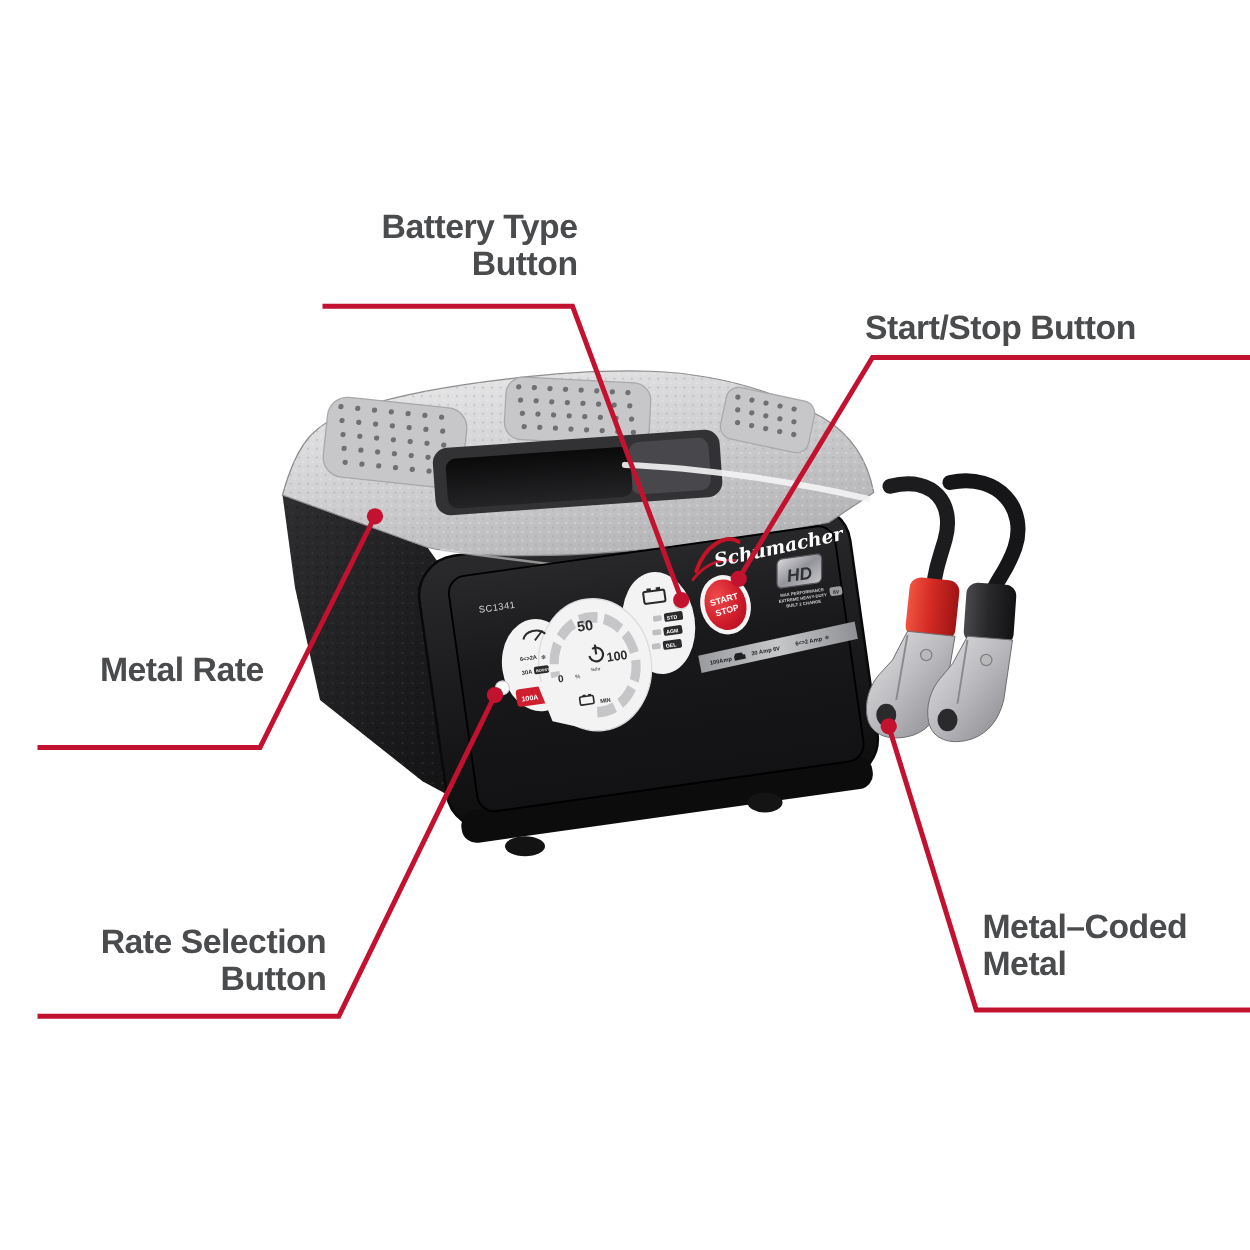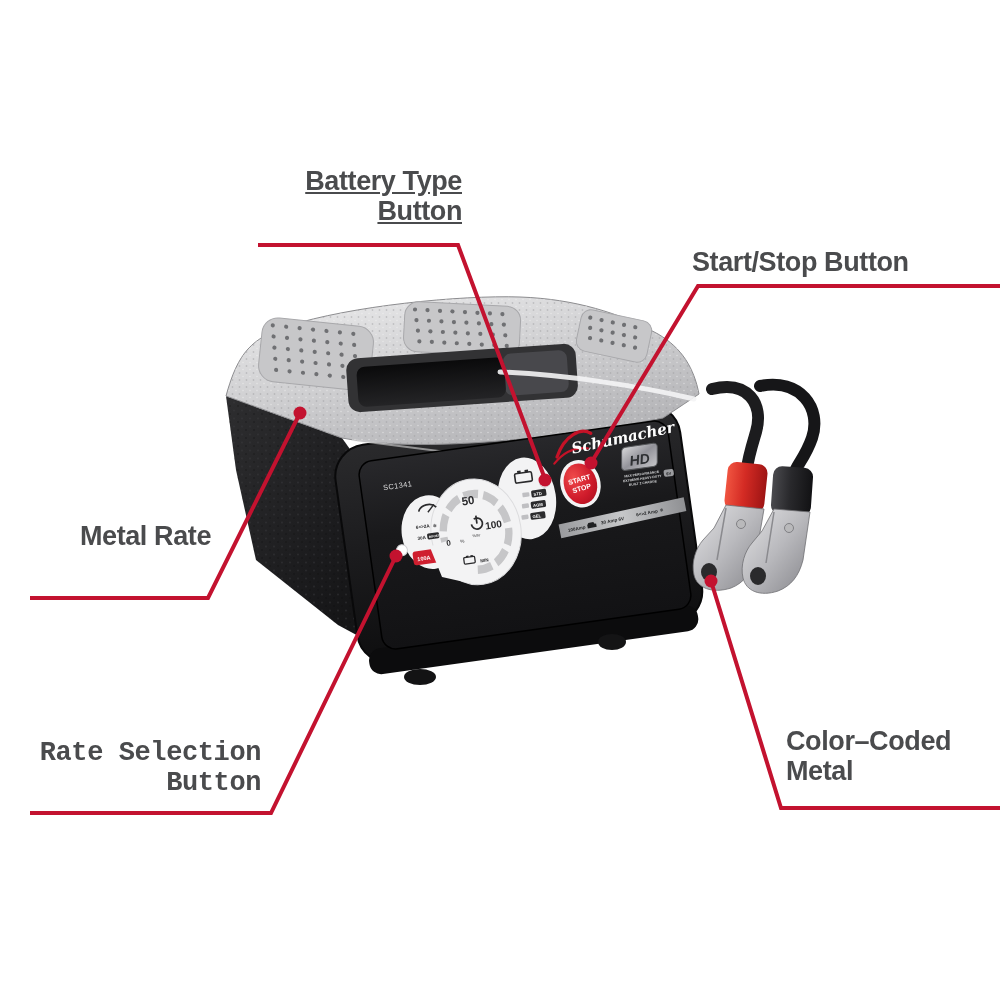--- a/index.html
+++ b/index.html
@@ -2,24 +2,24 @@
 <html><head>
 <meta charset="utf-8">
 <style>
   html,body{margin:0;padding:0;background:#fff;}
   #stage{position:relative;width:1000px;height:1000px;background:#ffffff;overflow:hidden;
          font-family:"Liberation Sans",sans-serif;}
   #scene{position:absolute;left:0;top:0;}
   .callout{position:absolute;font-weight:bold;font-size:27px;line-height:30px;
            color:#4a4b4d;letter-spacing:-0.4px;white-space:nowrap;}
   .r{text-align:right;}
-  #c-battery{top:166px;right:538px;text-decoration:underline;}
+  #c-battery{top:166px;right:538px;}
   #c-start{top:247px;left:692px;}
   #c-tough{top:521px;right:789px;}
-  #c-rate{top:738px;right:739px;font-family:Liberation Mono, monospace;}
+  #c-rate{top:738px;right:739px;}
   #c-clamps{top:726px;left:786px;}
 </style>
 </head>
 <body>
 
 <div id="stage">
 
 <svg id="scene" width="1000" height="1000" viewBox="0 0 1000 1000">
   <defs>
     <linearGradient id="gTop" x1="0" y1="0" x2="0.6" y2="1">
@@ -345,17 +345,17 @@
   <div>Start/Stop Button</div>
 </div>
 <div id="c-tough" class="callout r">
   <div>Metal Rate</div>
 </div>
 <div id="c-rate" class="callout r">
   <div>Rate Selection</div>
   <div>Button</div>
 </div>
 <div id="c-clamps" class="callout">
-  <div>Color–Coded</div>
+  <div>Metal–Coded</div>
   <div>Metal</div>
 </div>
 
 </div>
 
 </body></html>

